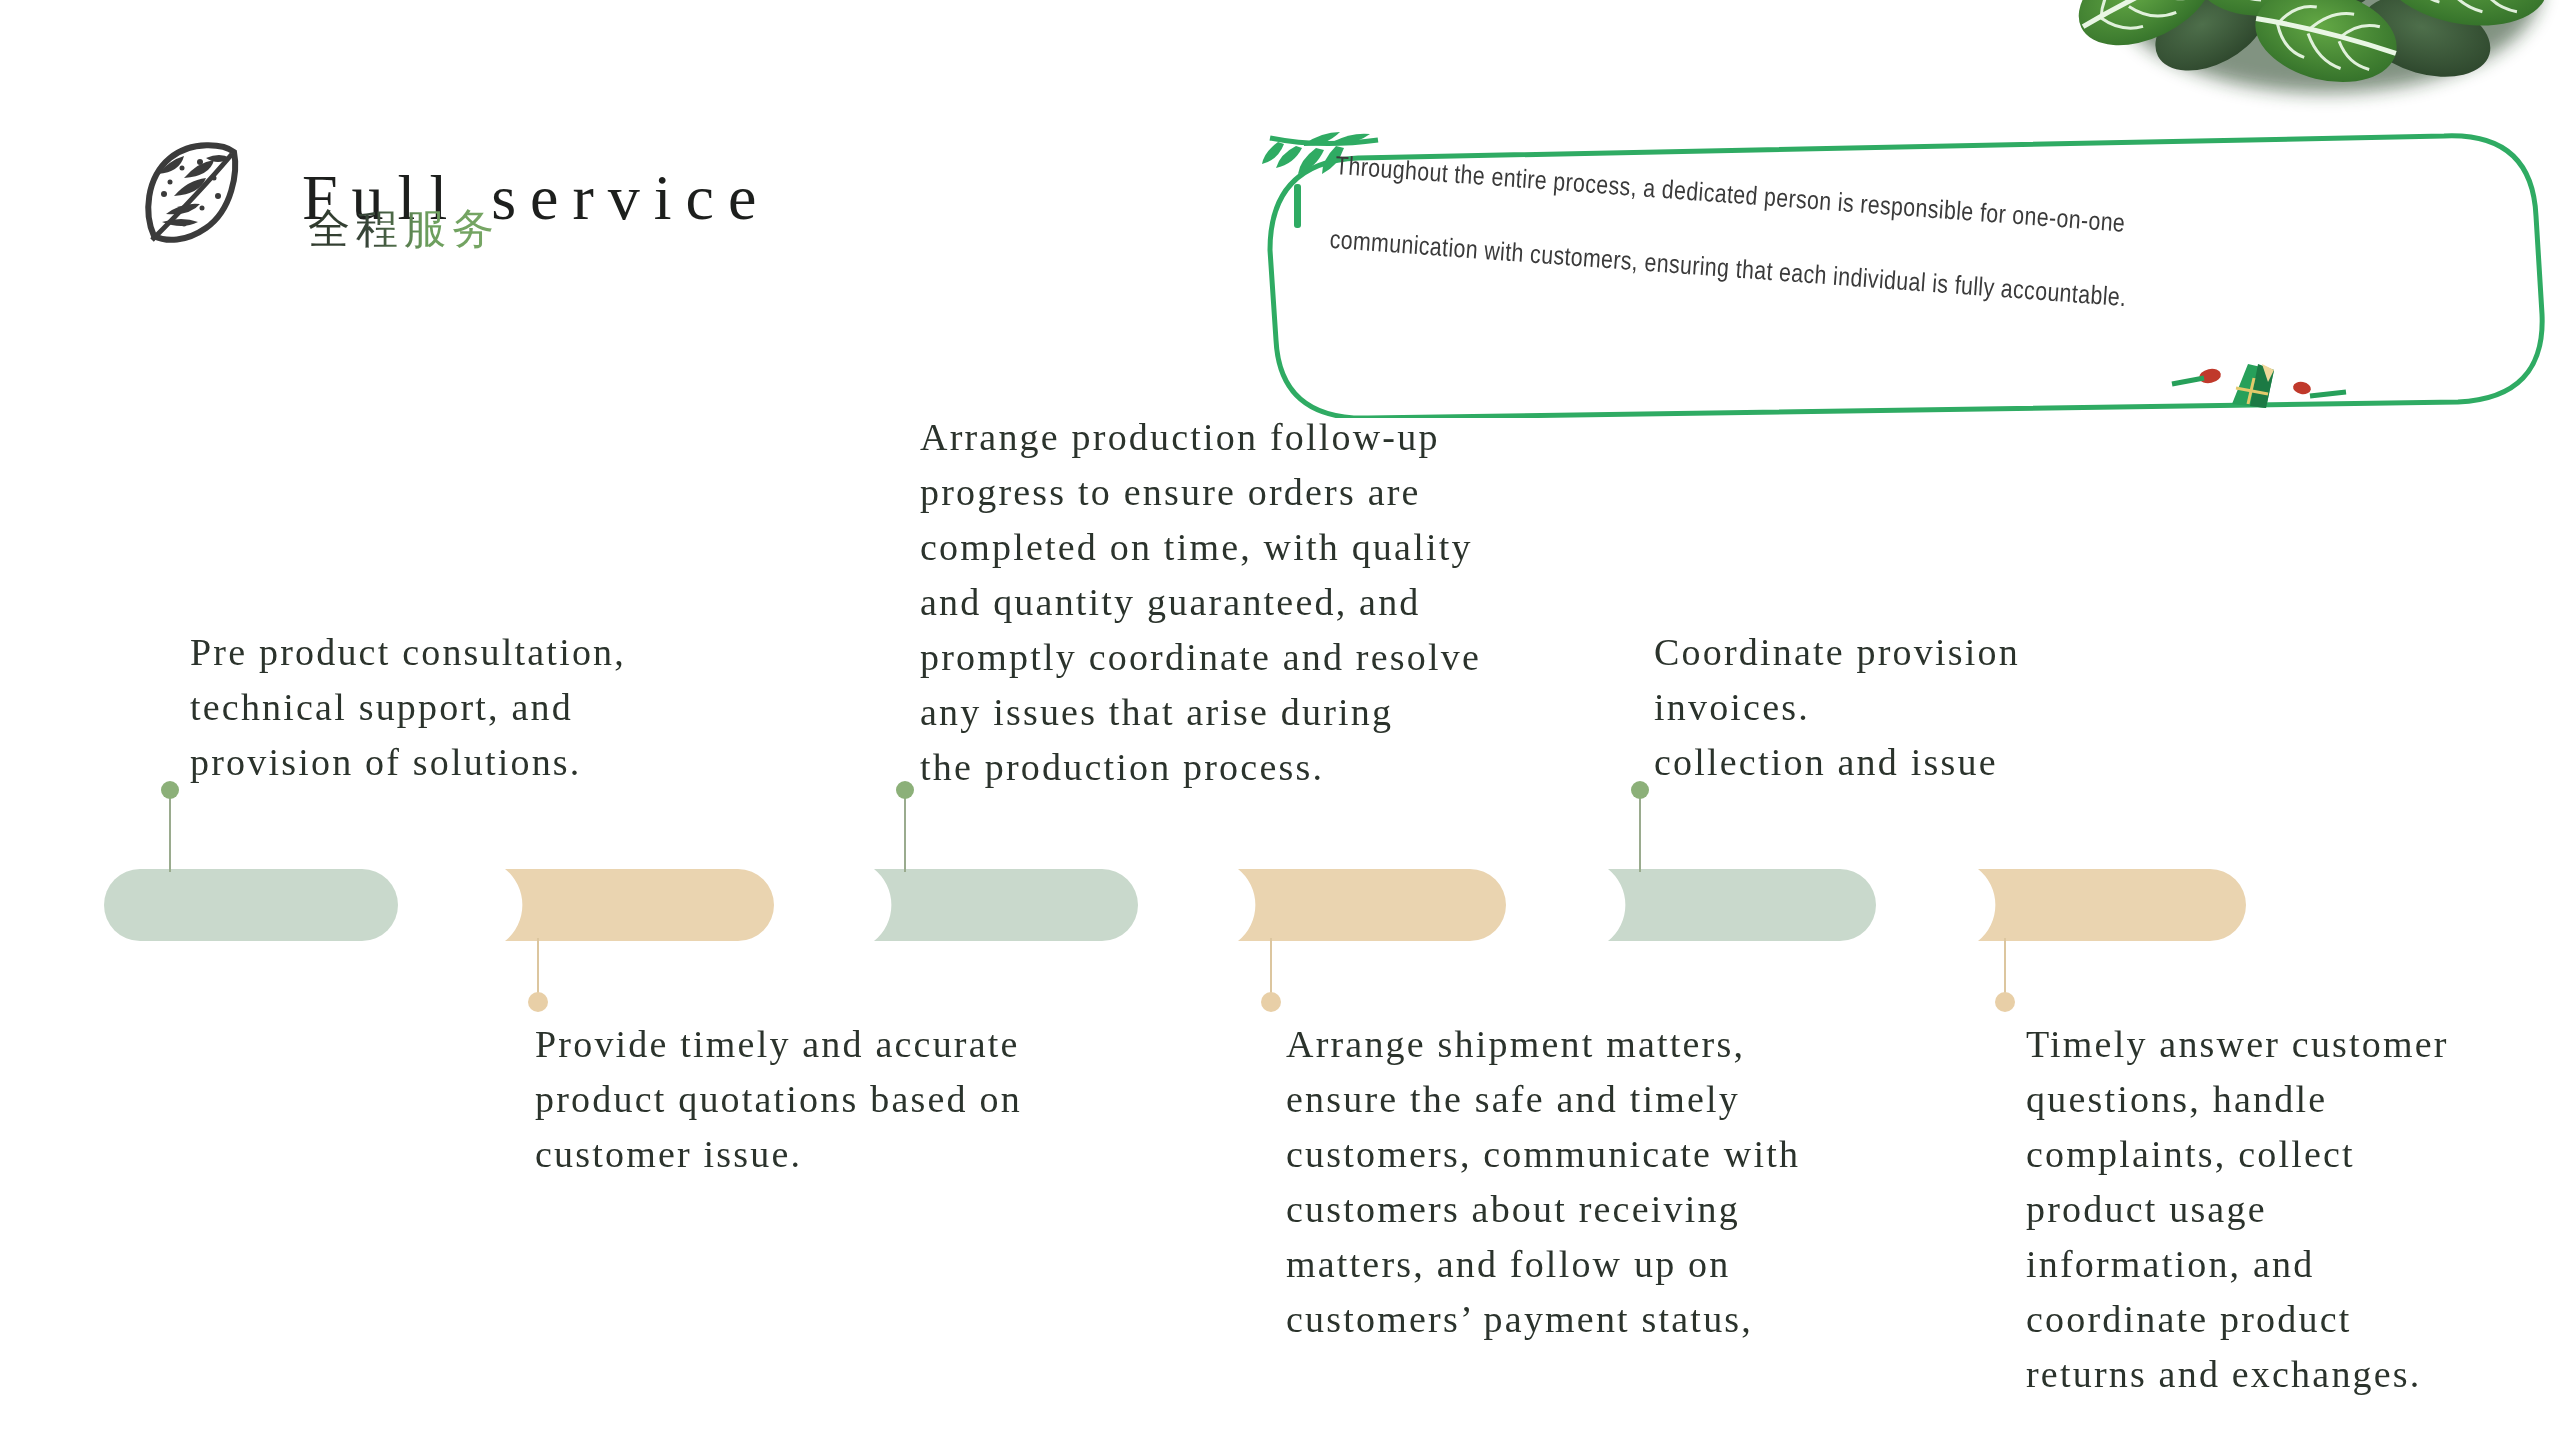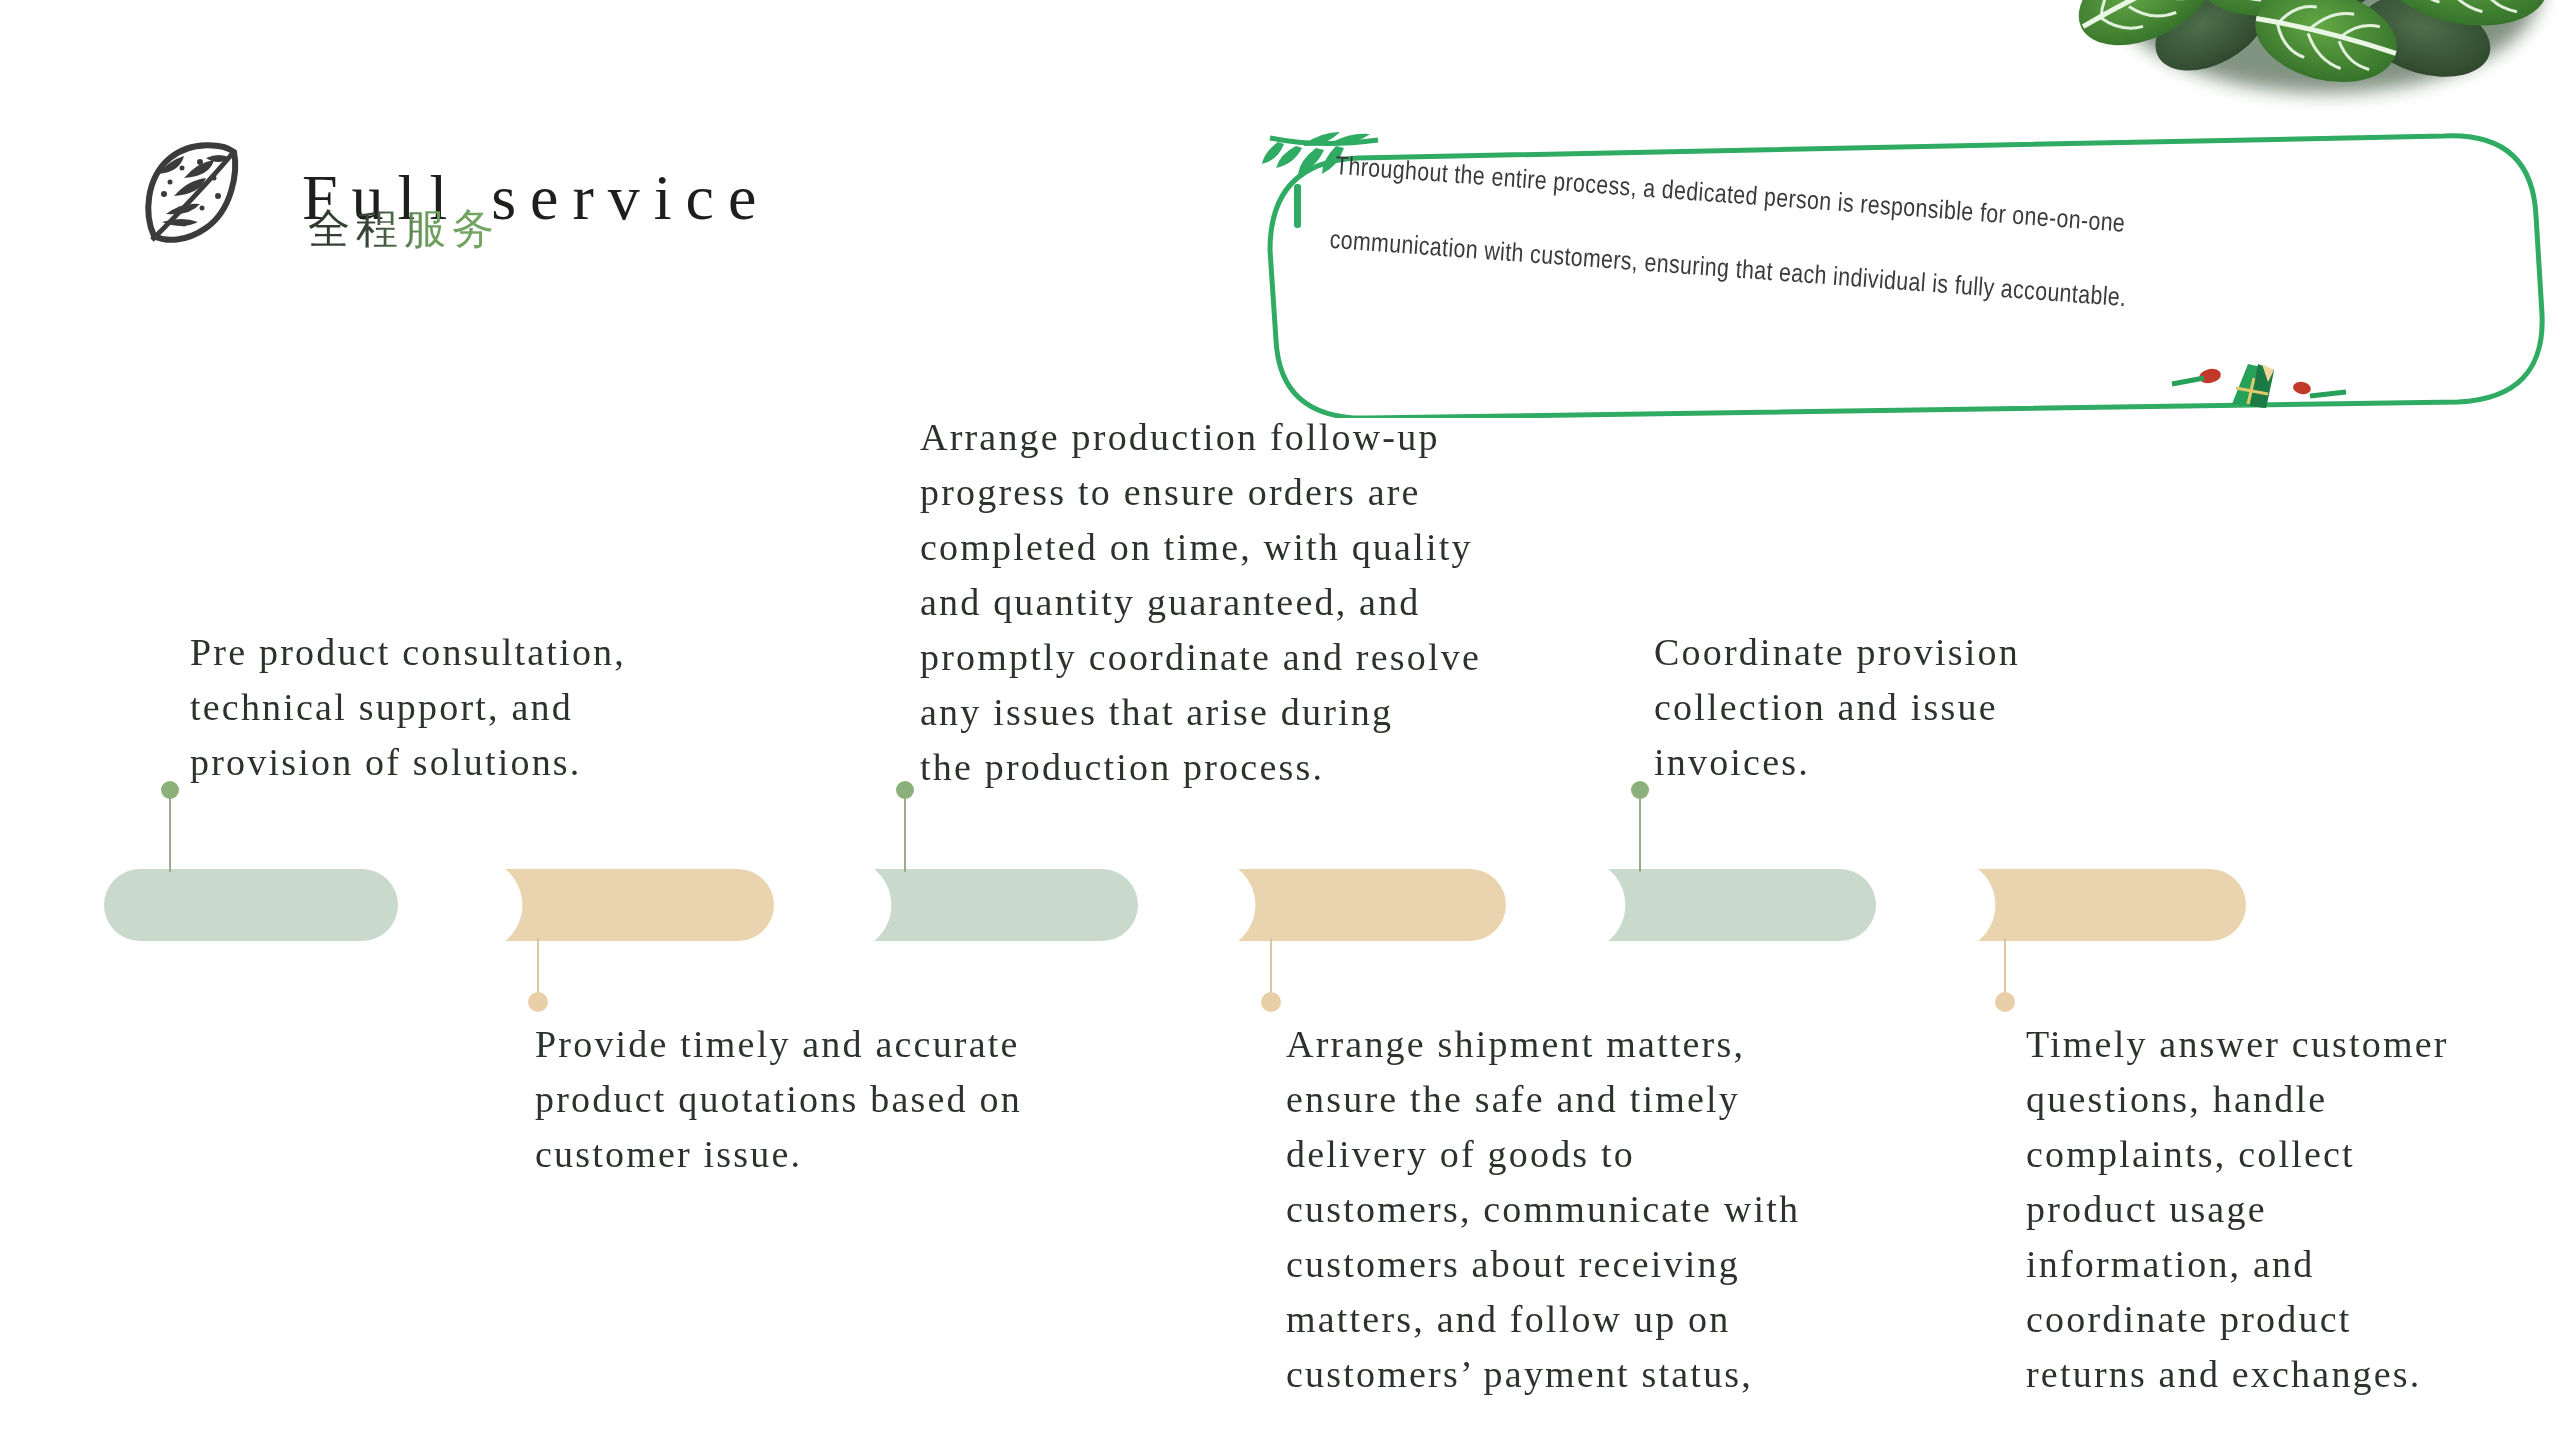--- a/index.html
+++ b/index.html
@@ -288,31 +288,30 @@
     <div>completed on time, with quality</div>
     <div>and quantity guaranteed, and</div>
     <div>promptly coordinate and resolve</div>
     <div>any issues that arise during</div>
     <div>the production process.</div>
   </div>
 
   <div class="copy" style="left:1286px;top:1017px;width:640px;">
     <div>Arrange shipment matters,</div>
     <div>ensure the safe and timely</div>
-    <div>delivery of goods to</div>
     <div>customers, communicate with</div>
     <div>customers about receiving</div>
     <div>matters, and follow up on</div>
     <div>customers’ payment status,</div>
   </div>
 
   <div class="copy" style="left:1654px;top:625px;width:560px;">
     <div>Coordinate provision</div>
+    <div>invoices.</div>
     <div>collection and issue</div>
-    <div>invoices.</div>
   </div>
 
   <div class="copy" style="left:2026px;top:1017px;width:540px;">
     <div>Timely answer customer</div>
     <div>questions, handle</div>
     <div>complaints, collect</div>
     <div>product usage</div>
     <div>information, and</div>
     <div>coordinate product</div>
     <div>returns and exchanges.</div>

